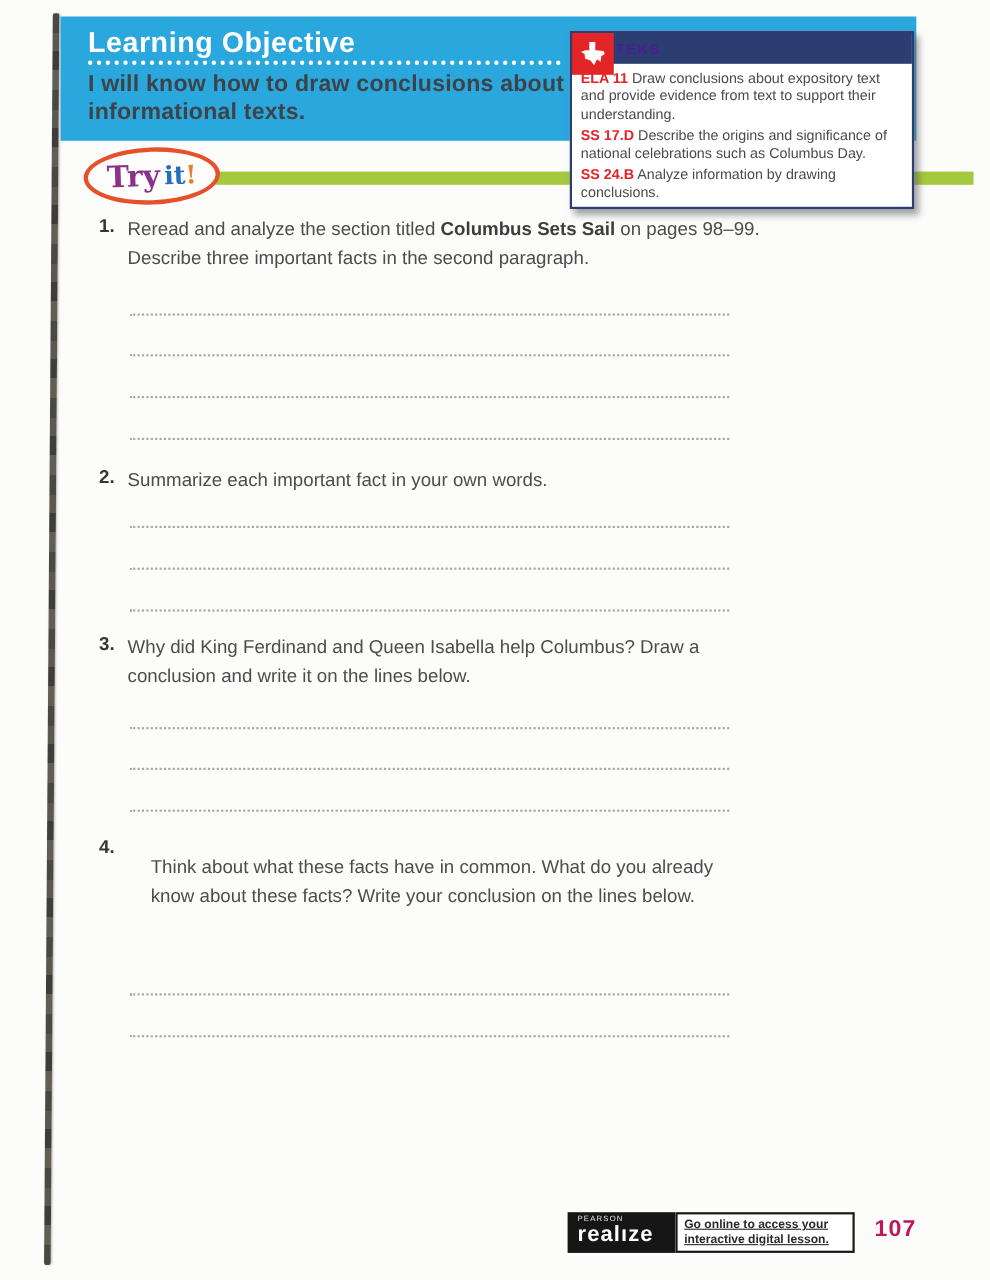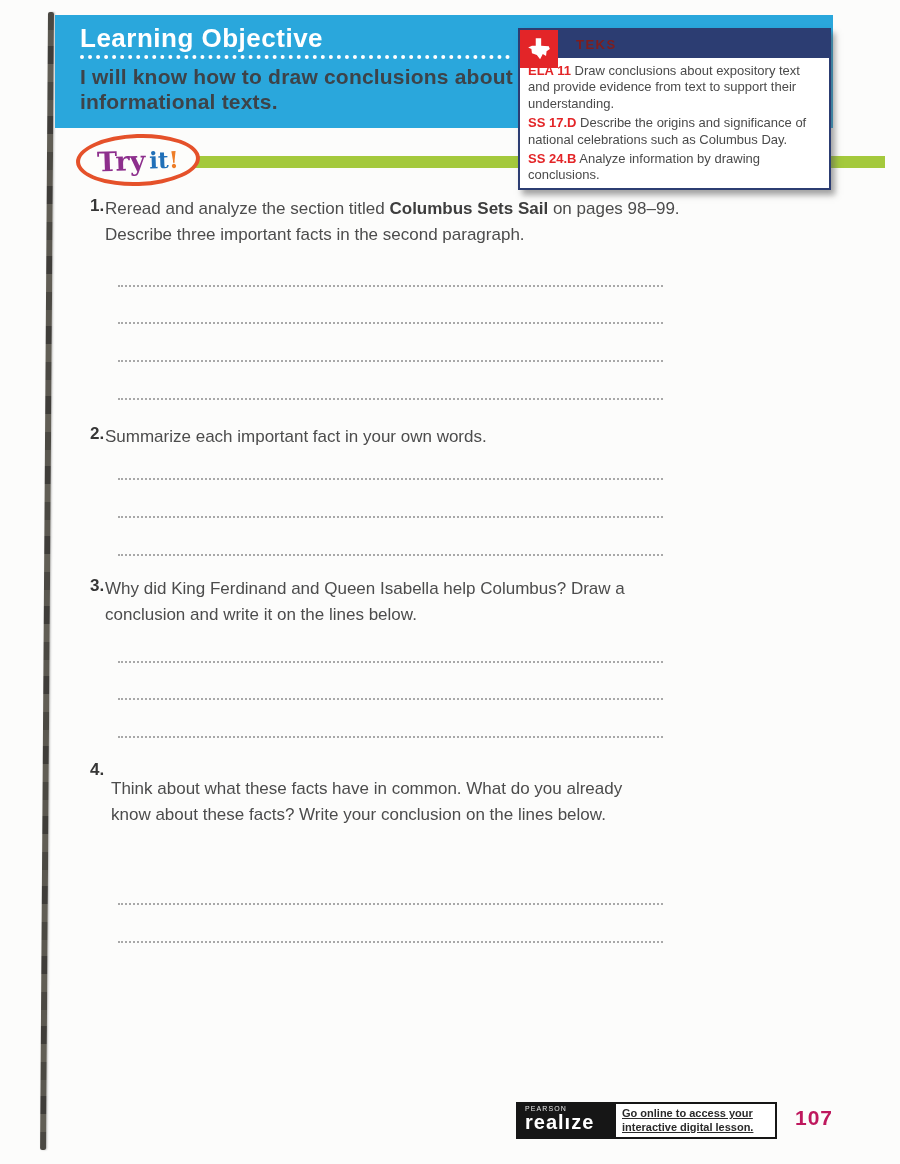--- a/index.html
+++ b/index.html
@@ -39,30 +39,30 @@
   .teks-box {
     position:absolute; left:518px; top:28px; width:313px; height:162px;
     background:#ffffff; border:2px solid #2c3d72; z-index:3;
     box-shadow:4px 5px 6px rgba(90,90,90,0.55);
   }
   .teks-header { position:absolute; left:0; top:0; width:100%; height:28px; background:#2c3d72; }
   .teks-flag {
     position:absolute; left:0; top:0; width:38px; height:38px; background:#e32528;
     display:flex; align-items:center; justify-content:center; z-index:4;
   }
-  .teks-label { position:absolute; left:56px; top:7px; font-size:13px; font-weight:bold; color:#7f1d1d; letter-spacing:1.5px; }
+  .teks-label { position:absolute; left:40px; top:7px; font-size:13px; font-weight:bold; color:#4c1d95; letter-spacing:1.5px; }
   .teks-body { position:absolute; left:8px; top:33px; right:5px; }
   .teks-body p { margin:0 0 3px 0; font-size:13px; line-height:1.26; color:#4a4a4a; }
   .code { color:#e32528; font-weight:bold; }
   
   .question { position:absolute; left:90px; }
   .qnum { position:absolute; left:0; top:0; font-size:17px; font-weight:bold; color:#363636; }
-  .qtext { margin-left:15px; width:578px; font-size:17px; color:#4c4c4c; line-height:26px; }
+  .qtext { margin-left:26px; width:578px; font-size:17px; color:#4c4c4c; line-height:26px; }
   .qtext b { color:#3d3d3d; }
-  .q-extra { margin-left:21px; width:548px; font-size:17px; color:#4c4c4c; line-height:26px; margin-top:16px; }
+  .q-extra { margin-left:47px; width:548px; font-size:17px; color:#4c4c4c; line-height:26px; margin-top:16px; }
   
   .ans-line { position:absolute; left:118px; width:545px; height:0; border-bottom:2px dotted #a8a8a8; }
   
   .realize-box {
     position:absolute; left:516px; top:1102px; width:98px; height:37px;
     background:#161616; color:#ffffff; padding:3px 0 0 9px;
   }
   .pearson-small { display:block; font-size:7px; letter-spacing:1.1px; color:#e9e9e9; }
   .realize-word { display:block; font-size:20px; font-weight:bold; letter-spacing:1px; line-height:1.05; }
   .golink-box {

